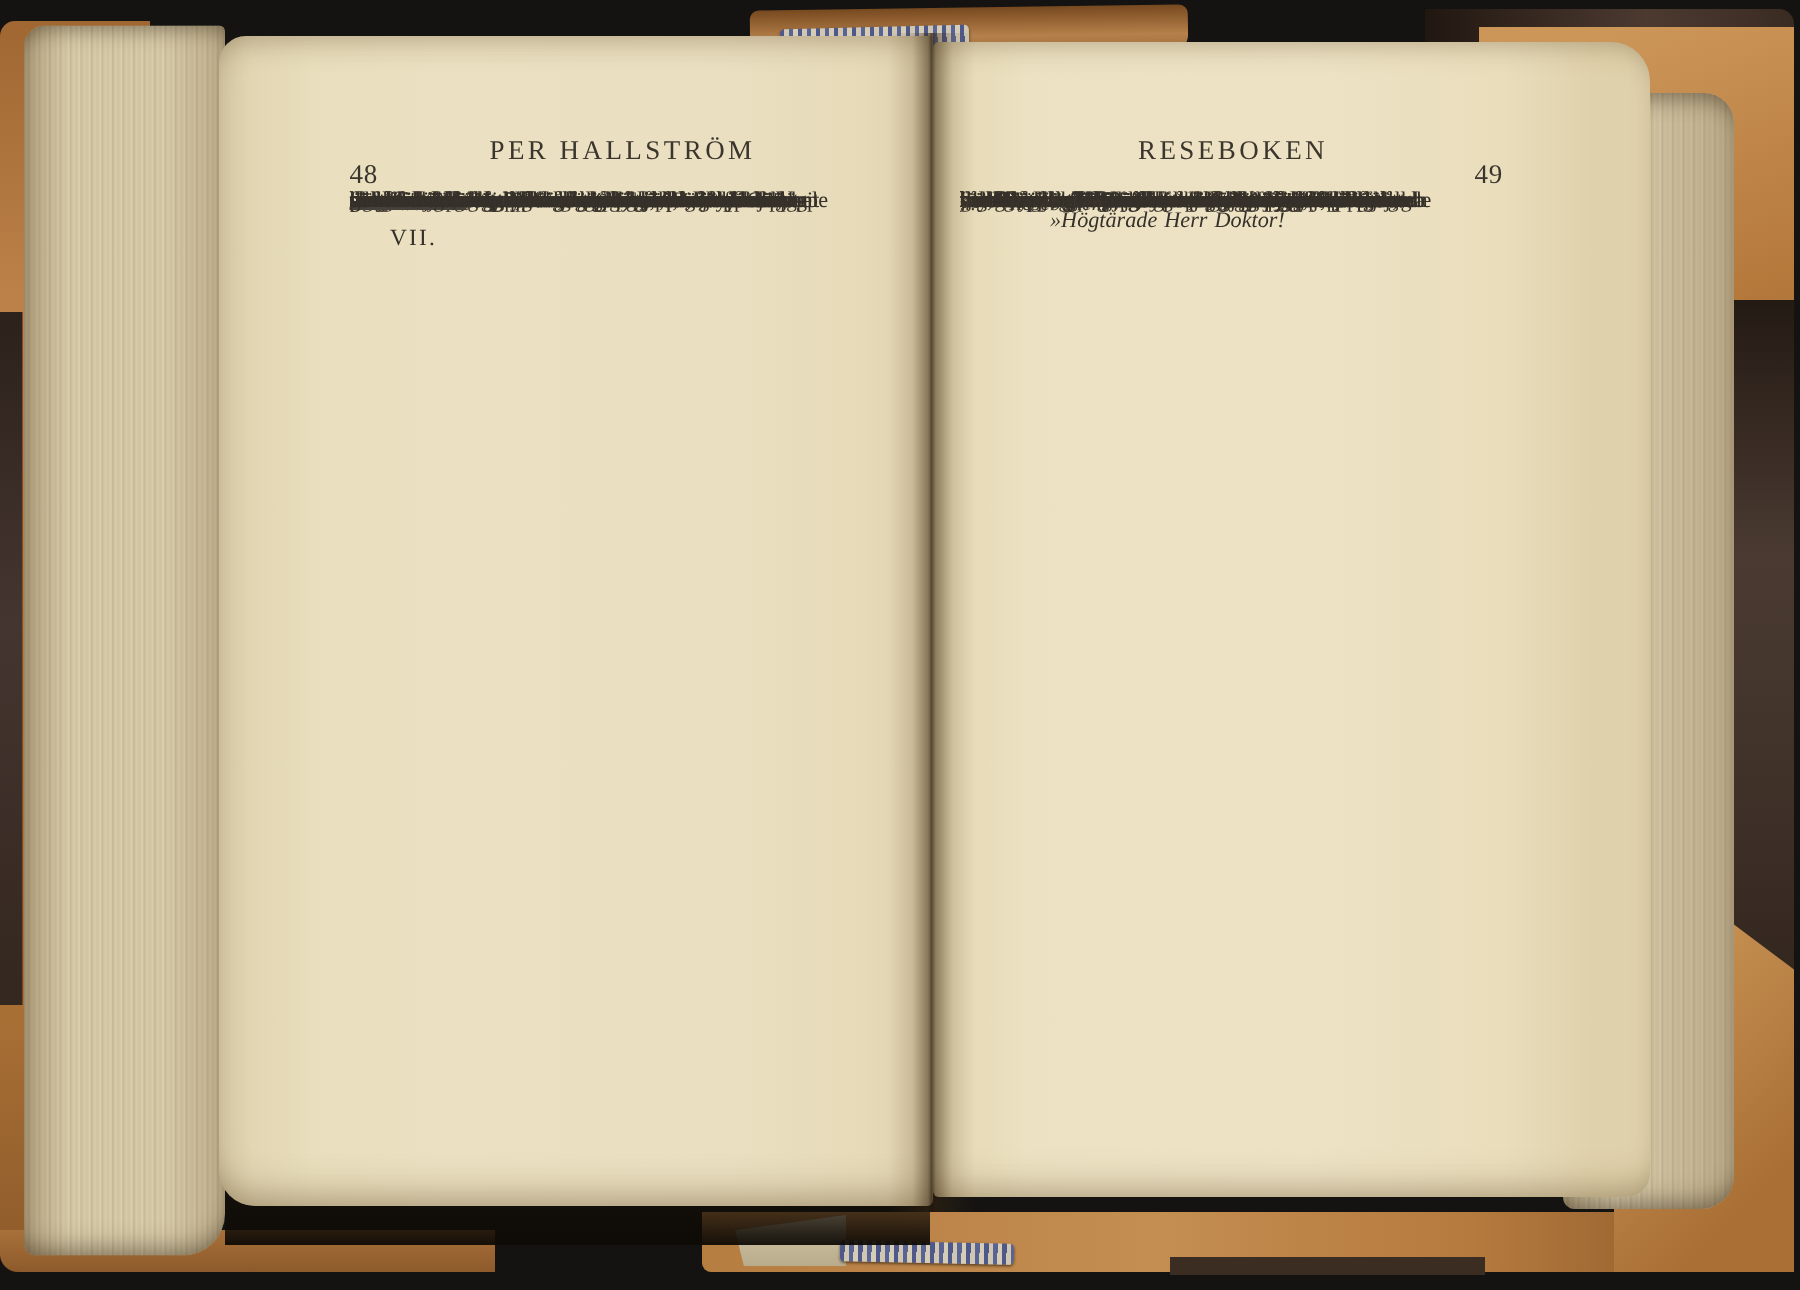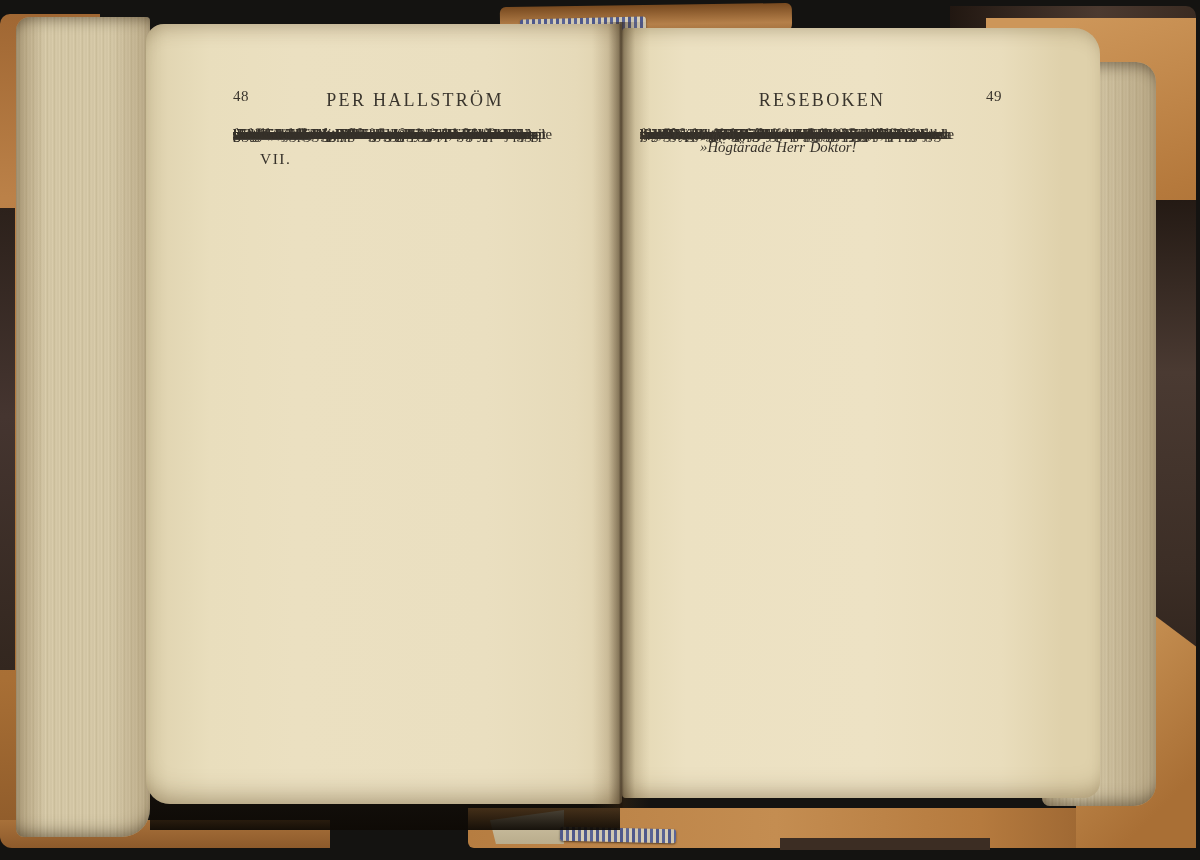--- a/index.html
+++ b/index.html
@@ -73,21 +73,21 @@
     box-shadow:inset 0 14px 18px -12px rgba(90,66,32,.35), inset 0 -18px 24px -16px rgba(90,66,32,.50);padding-left:38px;}
   .gutter{left:592px;top:22px;width:58px;height:786px;z-index:5;pointer-events:none;
     background:linear-gradient(90deg,rgba(90,64,30,0) 0%,rgba(90,64,30,.16) 28%,rgba(58,40,18,.50) 46%,rgba(38,24,10,.72) 50%,rgba(58,40,18,.46) 55%,rgba(90,64,30,.14) 74%,rgba(90,64,30,0) 100%);}
   .shadow-under{left:150px;top:796px;width:470px;height:34px;z-index:3;
     background:linear-gradient(180deg,rgba(18,12,6,.55),rgba(14,10,5,.95));}
 
   
   .pagehead{position:absolute;height:20px;color:#3a352d;}
   .page-left  .pagehead{left:87px;top:64px;width:364px;}
   .page-right .pagehead{left:18px;top:60px;width:364px;}
-  .pagenum{position:absolute;top:0;font-size:15px;letter-spacing:.5px;font-family:Liberation Serif, serif;}
+  .pagenum{position:absolute;top:18px;font-size:18px;letter-spacing:.5px;font-family:Liberation Serif, serif;}
   .pn-left{left:0;}
   .pn-right{right:2px;}
   .runtitle{position:absolute;top:2px;left:0;width:100%;text-align:center;
     font-size:18px;letter-spacing:2.3px;}
   .textbody{position:absolute;width:364px;color:#36312a;font-size:14.8px;word-spacing:1px;}
   .page-left  .textbody{left:87px;top:100px;}
   .page-right .textbody{left:18px;top:96px;}
   .line{height:20px;line-height:20px;overflow:hidden;
     text-align:justify;text-align-last:justify;}
   .line.last{text-align-last:left;}

